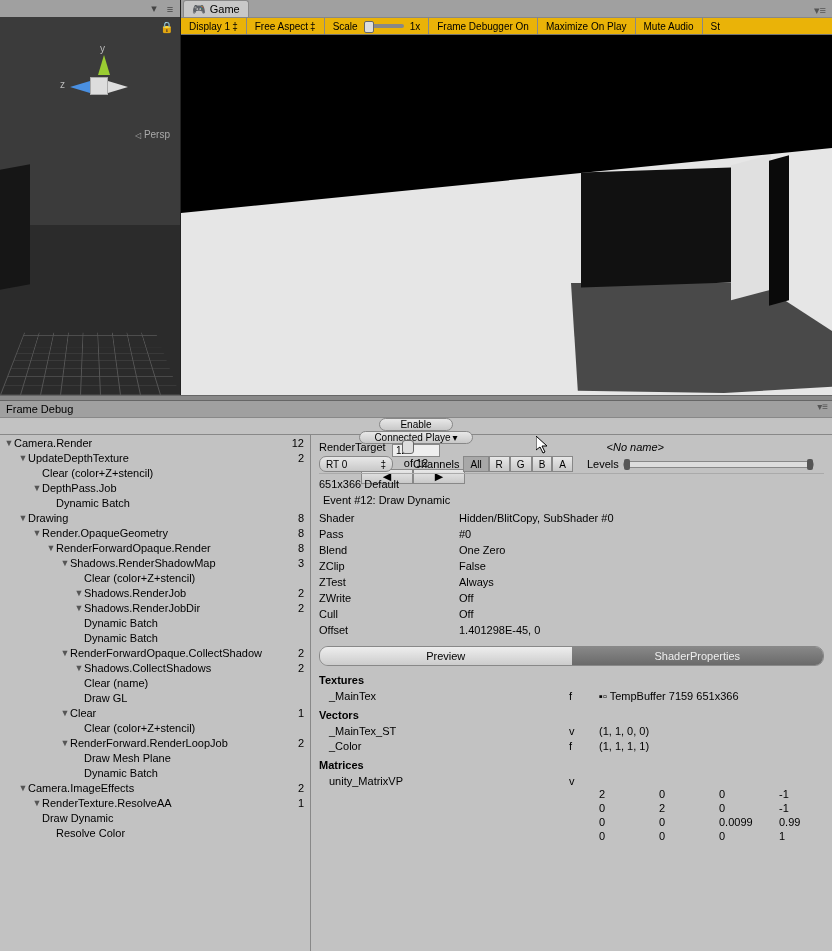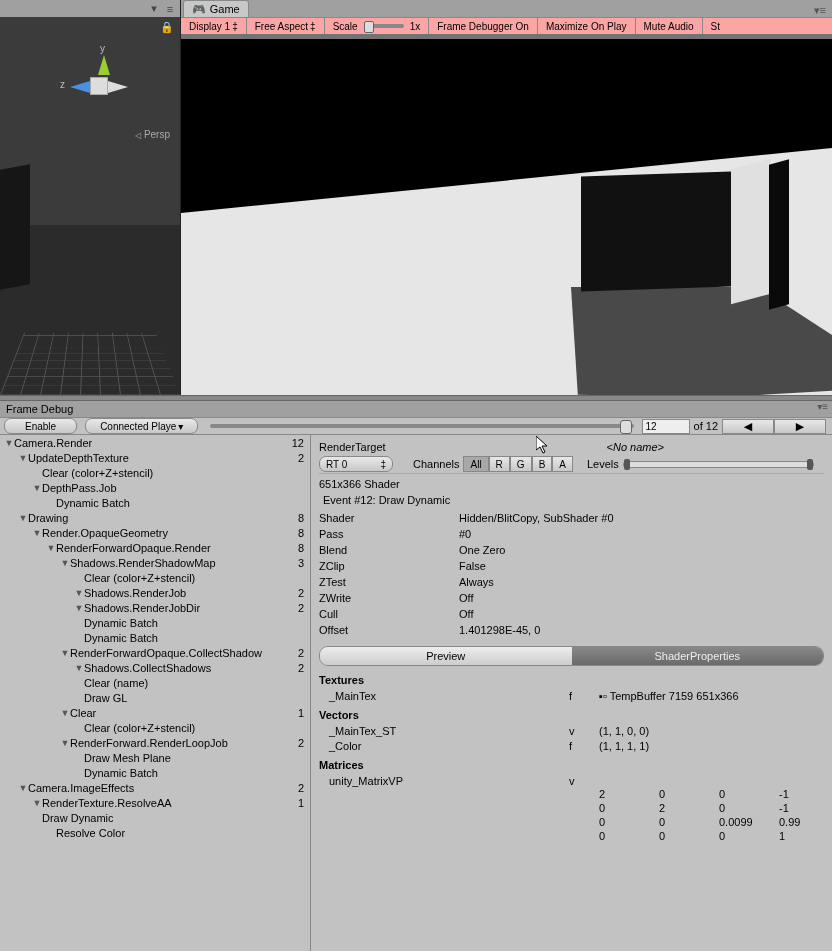--- a/index.html
+++ b/index.html
@@ -17,34 +17,34 @@
   .gizmo-y{position:absolute;left:38px;top:8px;width:0;height:0;border-left:6px solid transparent;border-right:6px solid transparent;border-bottom:20px solid #9acd32;}
   .gizmo-z{position:absolute;left:10px;top:34px;width:0;height:0;border-top:6px solid transparent;border-bottom:6px solid transparent;border-right:20px solid #4a90e2;}
   .gizmo-x{position:absolute;left:48px;top:34px;width:0;height:0;border-top:6px solid transparent;border-bottom:6px solid transparent;border-left:20px solid #ddd;}
   .gizmo-label{position:absolute;font-size:10px;color:#bbb;}
   .persp{position:absolute;top:112px;right:10px;color:#aaa;font-size:10px;}
   .lock{position:absolute;top:4px;right:6px;color:#888;}
   .scene-obj{position:absolute;left:0;top:150px;width:30px;height:120px;background:#161616;transform:skewY(-10deg);}
   .game-panel{flex:1;display:flex;flex-direction:column;background:#c0c0c0;}
   .tabbar{height:17px;display:flex;align-items:flex-end;background:#a0a0a0;border-bottom:1px solid #888;}
   .tab{height:16px;padding:0 8px;display:flex;align-items:center;gap:4px;background:#c8c8c8;border:1px solid #888;border-bottom:none;border-radius:3px 3px 0 0;margin-left:2px;}
-  .toolbar{height:16px;display:flex;align-items:flex-end;background:#fca5a5;border-bottom:5px solid #737373;font-size:10px;}
+  .toolbar{height:16px;display:flex;align-items:flex-end;background:#eab308;border-bottom:1px solid #737373;font-size:10px;}
   .tb-item{padding:0 8px;border-right:1px solid #888;height:100%;display:flex;align-items:center;gap:2px;}
   .tb-slider{width:40px;height:4px;background:#888;border-radius:2px;position:relative;margin:0 4px;}
   .tb-thumb{position:absolute;left:0;top:-3px;width:8px;height:10px;background:#ddd;border:1px solid #666;border-radius:2px;}
   .game-view{flex:1;background:#000;position:relative;overflow:hidden;}
   .floor{position:absolute;left:0;right:0;bottom:0;height:260px;background:#e6e6e6;clip-path:polygon(0 30%,100% 5%,100% 100%,0 100%);}
   .wall1{position:absolute;left:400px;top:135px;width:150px;height:115px;background:#111;transform:skewY(-2deg);}
   .wall2{position:absolute;left:550px;top:125px;width:40px;height:135px;background:#e0e0e0;transform:skewY(-15deg);}
   .wall3{position:absolute;left:588px;top:123px;width:20px;height:145px;background:#0a0a0a;transform:skewY(-15deg);}
   .shadow{position:absolute;left:390px;top:248px;width:340px;height:110px;background:#222;clip-path:polygon(0 0,55% 0,100% 90%,45% 100%,2% 98%);opacity:0.8;}
   .divider{height:4px;background:#888;border-top:1px solid #666;border-bottom:1px solid #666;}
   .fd-panel{background:#c2c2c2;height:552px;display:flex;flex-direction:column;}
   .fd-header{height:16px;background:#a0a0a0;display:flex;align-items:center;padding:0 6px;border-bottom:1px solid #888;}
-  .fd-toolbar{height:16px;display:flex;align-items:center;border-bottom:1px solid #888;}
+  .fd-toolbar{height:16px;display:flex;align-items:center;border-bottom:1px solid #888;flex-direction:column;}
   .fd-btn{padding:0 20px;height:14px;display:flex;align-items:center;background:linear-gradient(#e8e8e8,#c8c8c8);border:1px solid #888;border-radius:7px;margin:0 4px;font-size:10px;}
   .fd-slider{flex:1;height:4px;background:#888;margin:0 8px;position:relative;border-radius:2px;}
   .fd-sthumb{position:absolute;right:2px;top:-4px;width:10px;height:12px;background:#ddd;border:1px solid #666;border-radius:3px;}
   .fd-input{width:40px;height:13px;background:#eee;border:1px solid #888;text-align:left;padding:0 3px;font-size:10px;}
   .fd-nav{width:14px;height:13px;background:linear-gradient(#e8e8e8,#c8c8c8);border:1px solid #888;display:flex;align-items:center;justify-content:center;}
   .fd-body{flex:1;display:flex;overflow:hidden;}
   .fd-tree{width:310px;overflow-y:auto;border-right:1px solid #888;}
   .tree-row{display:flex;align-items:center;height:15px;padding-right:6px;}
   .tree-row .ar{width:10px;display:inline-block;text-align:center;color:#555;font-size:9px;}
   .tree-row .lbl{flex:1;}
@@ -315,21 +315,21 @@
             <div class="chan-btn">G</div>
             <div class="chan-btn">B</div>
             <div class="chan-btn">A</div>
           </div>
         <span style="margin-left:14px">Levels</span>
         <div class="levels-slider">
           <div class="levels-thumb" style="left:0"></div>
             <div class="levels-thumb" style="right:0"></div>
         </div>
       </div>
-      <div>651x366 Shader</div>
+      <div>651x366 Default</div>
       <div style="font-weight:normal;margin:4px 4px">Event #12: Draw Dynamic</div>
       <div id="details">
           <div class="detail-line">
             <span class="k">Shader</span>
             <span>Hidden/BlitCopy, SubShader #0</span>
           </div>
           <div class="detail-line">
             <span class="k">Pass</span>
             <span>#0</span>
           </div>

